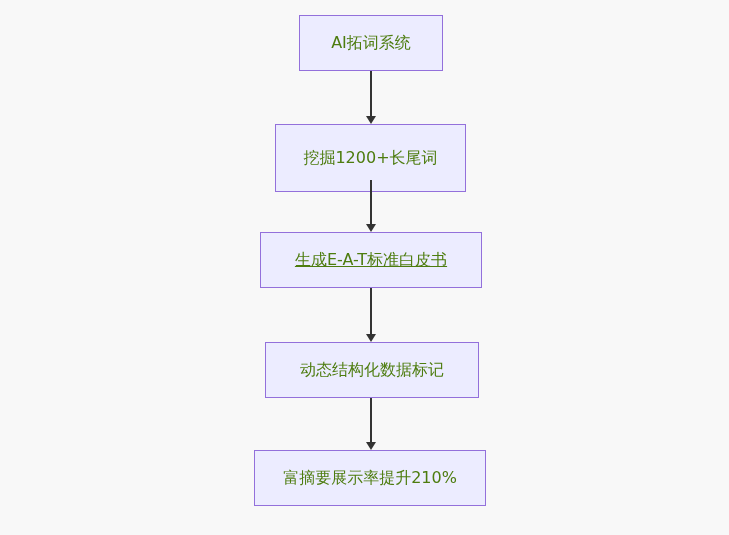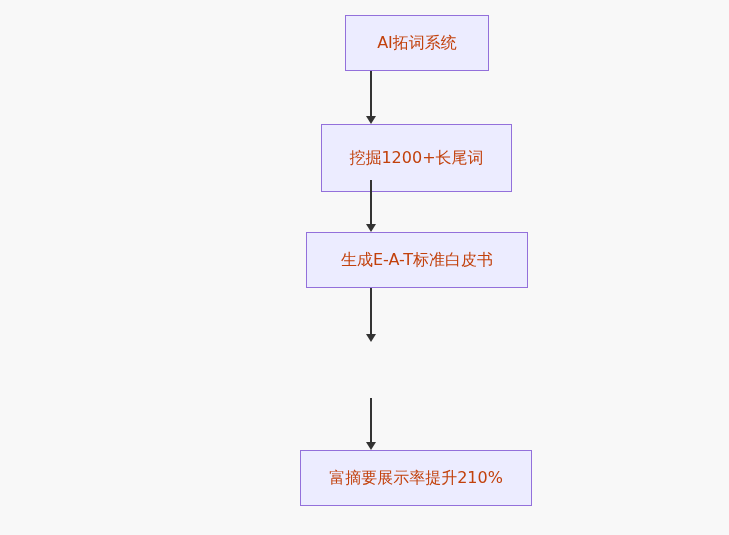--- a/index.html
+++ b/index.html
@@ -13,29 +13,28 @@
     width: 729px;
     height: 535px;
     background: #f8f8f8;
     overflow: hidden;
   }
   .node {
     position: absolute;
     box-sizing: border-box;
     background: #ECECFF;
     border: 1px solid #9370DB;
-    color: #c2410c;
+    color: #4d7c0f;
     font-size: 16px;
     line-height: 1;
     display: flex;
     align-items: center;
     justify-content: center;
     text-align: center;
     white-space: nowrap;
-    margin-left: 46px;
   }
   .edge {
     position: absolute;
     left: 371px;
     transform: translateX(-50%);
     width: 12px;
     display: flex;
     flex-direction: column;
     align-items: center;
   }
@@ -58,24 +57,27 @@
 <div class="canvas">
 
   <div class="node" style="left:299px; top:15px; width:144px; height:56px;">
     <span>AI拓词系统</span>
   </div>
 
   <div class="node" style="left:275px; top:124px; width:191px; height:68px;">
     <span>挖掘1200+长尾词</span>
   </div>
 
-  <div class="node" style="left:260px; top:232px; width:222px; height:56px;">
+  <div class="node" style="left:260px; top:232px; width:222px; height:56px;text-decoration:underline;">
     <span>生成E-A-T标准白皮书</span>
   </div>
 
+  <div class="node" style="left:265px; top:342px; width:214px; height:56px;">
+    <span>动态结构化数据标记</span>
+  </div>
 
   <div class="node" style="left:254px; top:450px; width:232px; height:56px;">
     <span>富摘要展示率提升210%</span>
   </div>
 
   <div class="edge" style="top:71px; height:53px;">
     <div class="line"></div>
     <div class="head"></div>
   </div>
 

